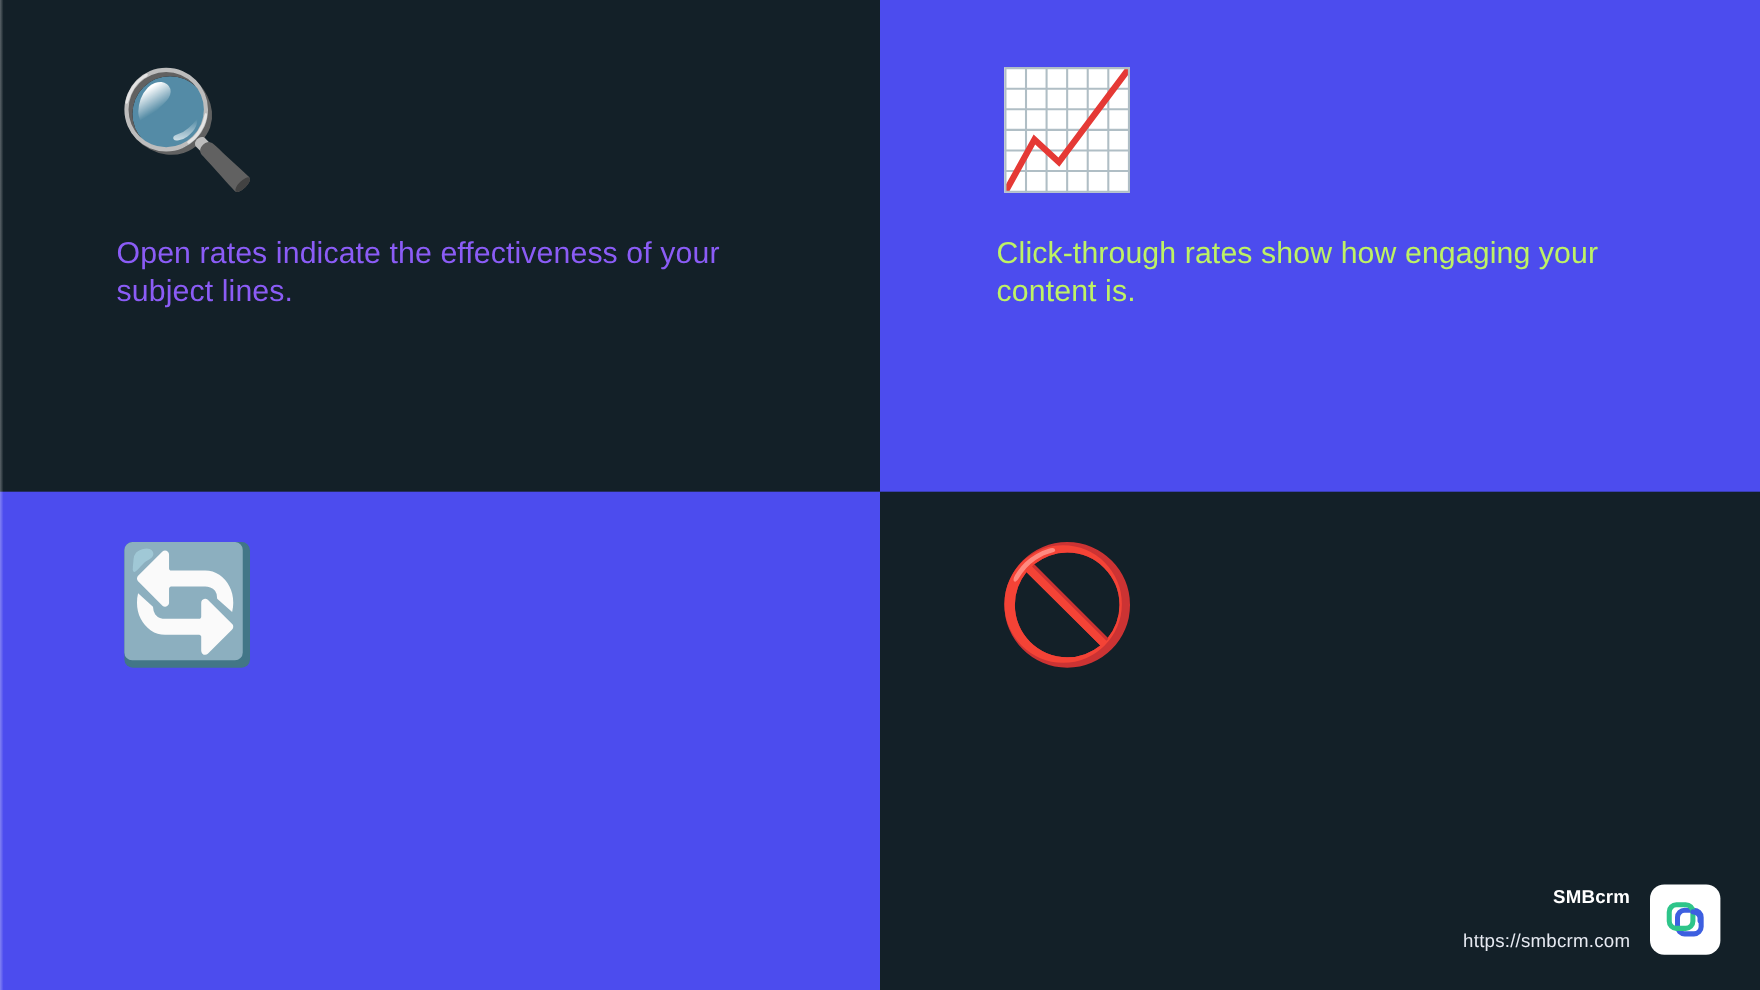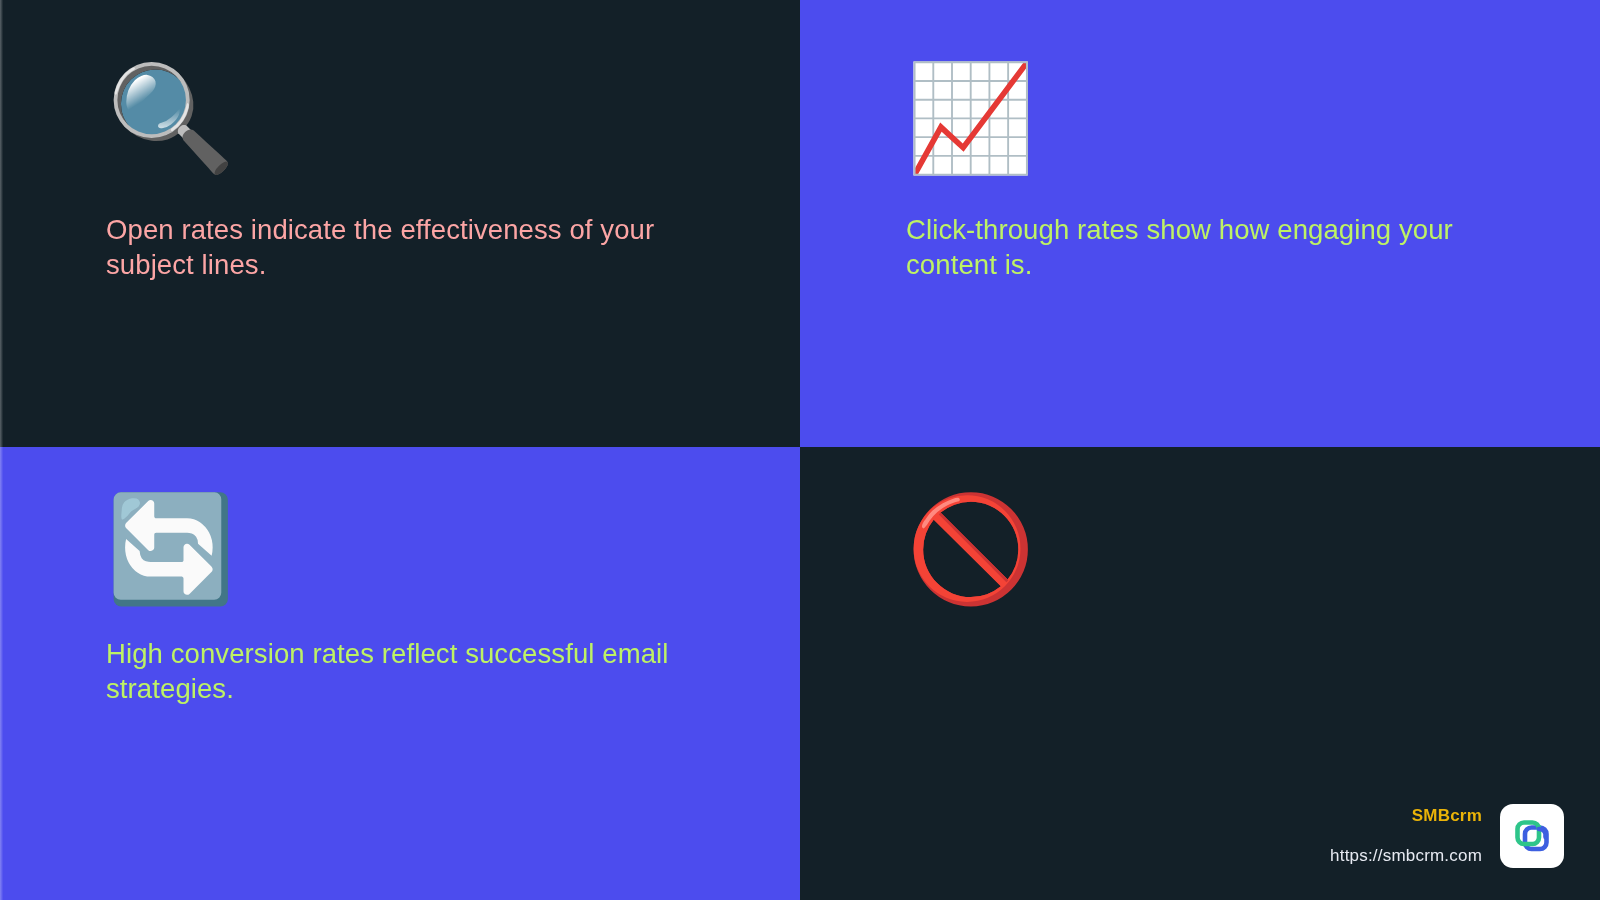--- a/index.html
+++ b/index.html
@@ -56,39 +56,39 @@
     width: 570px;
     font-size: 27.5px;
     line-height: 1.26;
     letter-spacing: 0.1px;
     font-weight: 400;
     white-space: pre-line;
   }
   .q-tl .caption, .q-tr .caption { top: 213px; }
   .q-bl .caption, .q-br .caption { top: 190px; }
 
-  .txt-lav  { color: #fca5a5; }
+  .txt-lav  { color: #8b5cf6; }
   .txt-white{ color: #bef264; }
 
   .brand {
     position: absolute;
     right: 36px;
     bottom: 32px;
     display: flex;
     align-items: center;
     gap: 18px;
   }
   .brand-text {
     text-align: right;
     line-height: 1.32;
   }
   .brand-name {
     font-size: 17px;
     font-weight: bold;
-    color: #eab308;
+    color: #ffffff;
     letter-spacing: 0.2px;
   }
   .brand-url {
     font-size: 17px;
     font-weight: 400;
     color: #e7eaf2;
     letter-spacing: 0.2px;
     margin-top: 18px;
   }
   .brand-logo {
@@ -127,21 +127,20 @@
     <div class="icon-wrap">
       <span class="emoji">📈</span>
     </div>
     <div class="caption txt-white">Click-through rates show how engaging your content is.</div>
   </div>
 
   <div class="quad q-bl bg-blue">
     <div class="icon-wrap">
       <span class="emoji">🔄</span>
     </div>
-    <div class="caption txt-white">High conversion rates reflect successful email strategies.</div>
   </div>
 
   <div class="quad q-br bg-dark">
     <div class="icon-wrap">
       <span class="emoji">🚫</span>
     </div>
 
     <div class="brand">
       <div class="brand-text">
         <div class="brand-name">SMBcrm</div>

